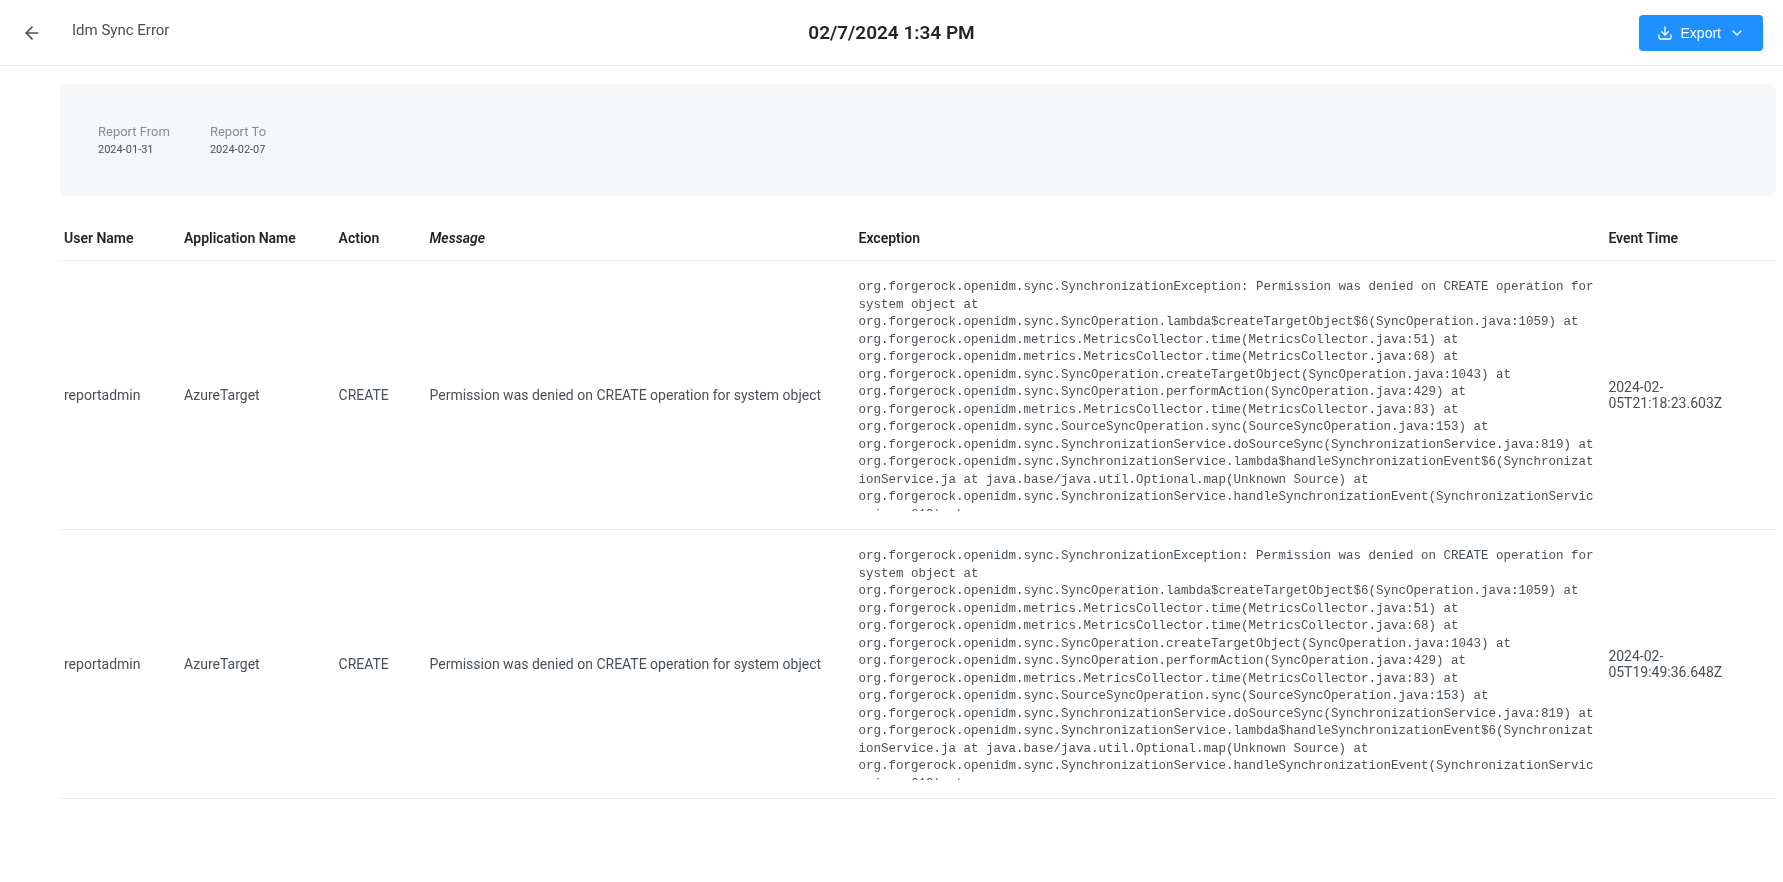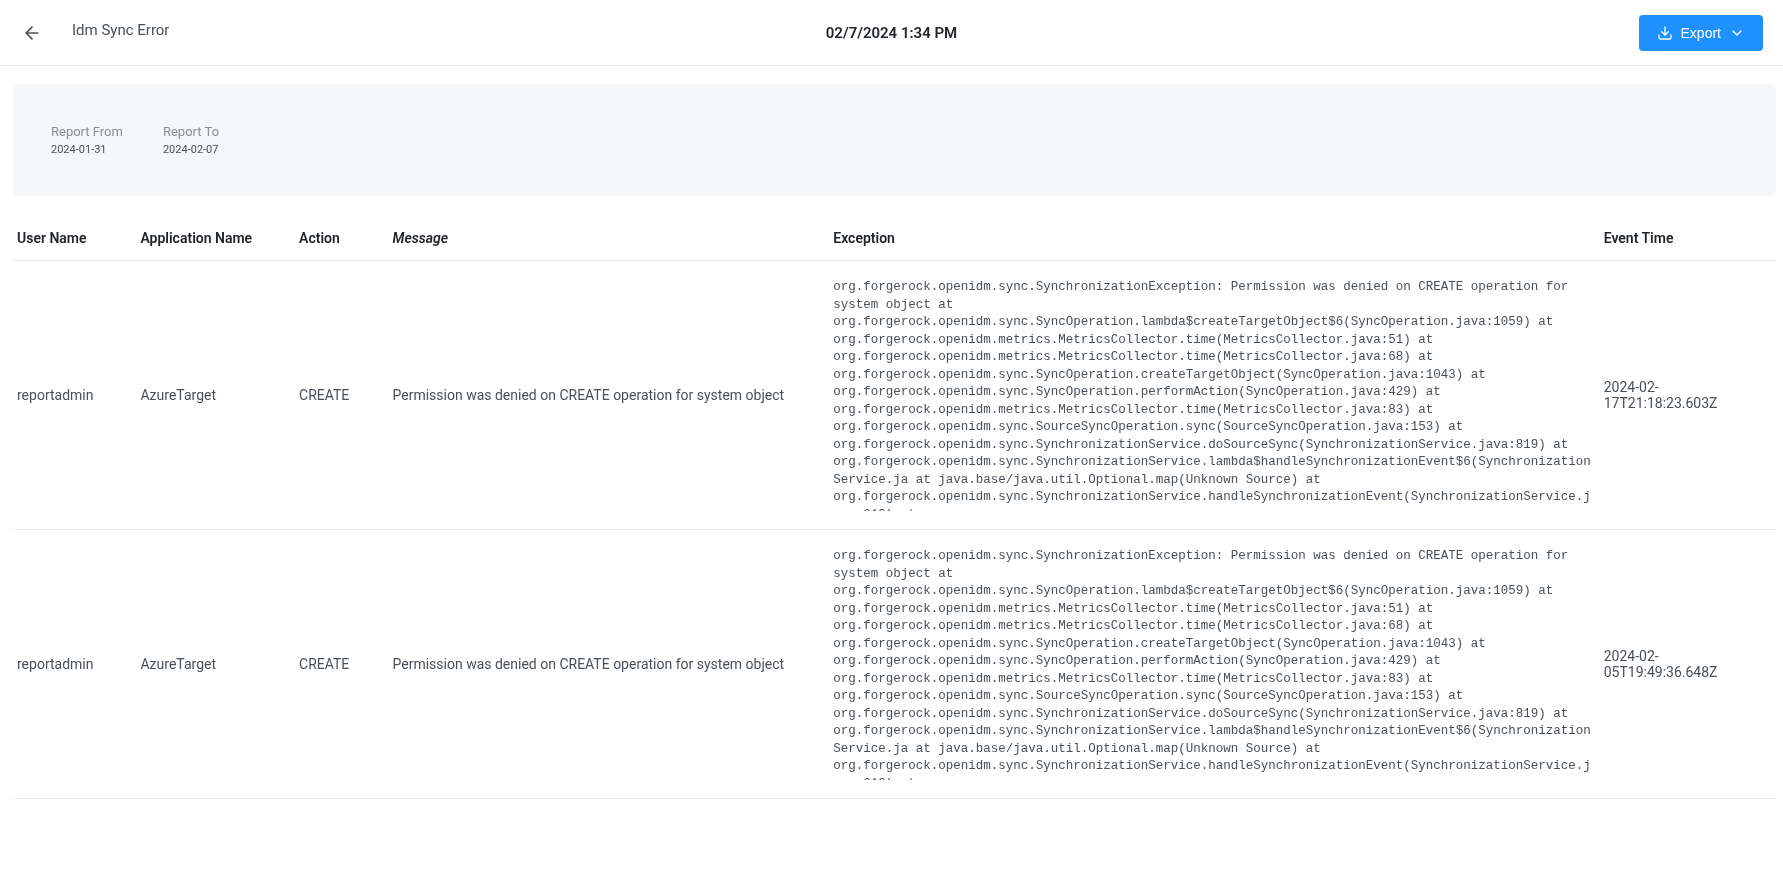--- a/index.html
+++ b/index.html
@@ -36,21 +36,21 @@
     }
     .page-title {
       font-size: 15px;
       font-weight: 400;
       color: #495057;
     }
     .header-center {
       position: absolute;
       left: 50%;
       transform: translateX(-50%);
-      font-size: 15px;
+      font-size: 19px;
       font-weight: 600;
       color: #212529;
     }
     .export-button {
       display: flex;
       align-items: flex-end;
       gap: 8px;
       background: #1e90ff;
       color: #ffffff;
       border: none;
@@ -58,20 +58,21 @@
       border-radius: 4px;
       font-size: 14px;
       cursor: pointer;
     }
     .export-button svg {
       width: 16px;
       height: 16px;
     }
     .content {
       padding: 18px 7px 0 13px;
+      margin-left: 47px;
     }
     .summary-box {
       background: #f6f7f9;
       border-radius: 6px;
       padding: 40px 38px;
       margin-bottom: 20px;
     }
     .summary-fields {
       display: flex;
       gap: 40px;
@@ -180,21 +181,21 @@
     </thead>
     <tbody id="table-body">
     <tr>
           <td>reportadmin</td>
           <td>AzureTarget</td>
           <td>CREATE</td>
           <td>Permission was denied on CREATE operation for system object</td>
           <td>
             <span class="exception-cell">org.forgerock.openidm.sync.SynchronizationException: Permission was denied on CREATE operation for system object at org.forgerock.openidm.sync.SyncOperation.lambda$createTargetObject$6(SyncOperation.java:1059) at org.forgerock.openidm.metrics.MetricsCollector.time(MetricsCollector.java:51) at org.forgerock.openidm.metrics.MetricsCollector.time(MetricsCollector.java:68) at org.forgerock.openidm.sync.SyncOperation.createTargetObject(SyncOperation.java:1043) at org.forgerock.openidm.sync.SyncOperation.performAction(SyncOperation.java:429) at org.forgerock.openidm.metrics.MetricsCollector.time(MetricsCollector.java:83) at org.forgerock.openidm.sync.SourceSyncOperation.sync(SourceSyncOperation.java:153) at org.forgerock.openidm.sync.SynchronizationService.doSourceSync(SynchronizationService.java:819) at org.forgerock.openidm.sync.SynchronizationService.lambda$handleSynchronizationEvent$6(SynchronizationService.ja at java.base/java.util.Optional.map(Unknown Source) at org.forgerock.openidm.sync.SynchronizationService.handleSynchronizationEvent(SynchronizationService.java:619) at org.forgerock.openidm.sync.SynchronizationService.generateSynchronizationEvents(SynchronizationService.java:547 at org.forgerock.openidm.sync.SynchronizationService.lambda$actionInstance$1(SynchronizationService.java:422) at org.forgerock.util.promise.Promises$CompletedPromise.then0(Promises.java:200) at org.forgerock.util.promise.Promises$CompletedPromise.lambda$then$0(Promises.java:192) at</span>
           </td>
-          <td>2024-02-17T21:18:23.603Z</td>
+          <td>2024-02-05T21:18:23.603Z</td>
         </tr>
         <tr>
           <td>reportadmin</td>
           <td>AzureTarget</td>
           <td>CREATE</td>
           <td>Permission was denied on CREATE operation for system object</td>
           <td>
             <span class="exception-cell">org.forgerock.openidm.sync.SynchronizationException: Permission was denied on CREATE operation for system object at org.forgerock.openidm.sync.SyncOperation.lambda$createTargetObject$6(SyncOperation.java:1059) at org.forgerock.openidm.metrics.MetricsCollector.time(MetricsCollector.java:51) at org.forgerock.openidm.metrics.MetricsCollector.time(MetricsCollector.java:68) at org.forgerock.openidm.sync.SyncOperation.createTargetObject(SyncOperation.java:1043) at org.forgerock.openidm.sync.SyncOperation.performAction(SyncOperation.java:429) at org.forgerock.openidm.metrics.MetricsCollector.time(MetricsCollector.java:83) at org.forgerock.openidm.sync.SourceSyncOperation.sync(SourceSyncOperation.java:153) at org.forgerock.openidm.sync.SynchronizationService.doSourceSync(SynchronizationService.java:819) at org.forgerock.openidm.sync.SynchronizationService.lambda$handleSynchronizationEvent$6(SynchronizationService.ja at java.base/java.util.Optional.map(Unknown Source) at org.forgerock.openidm.sync.SynchronizationService.handleSynchronizationEvent(SynchronizationService.java:619) at org.forgerock.openidm.sync.SynchronizationService.generateSynchronizationEvents(SynchronizationService.java:547 at org.forgerock.openidm.sync.SynchronizationService.lambda$actionInstance$1(SynchronizationService.java:422) at org.forgerock.util.promise.Promises$CompletedPromise.then0(Promises.java:200) at org.forgerock.util.promise.Promises$CompletedPromise.lambda$then$0(Promises.java:192) at</span>
           </td>
           <td>2024-02-05T19:49:36.648Z</td>

